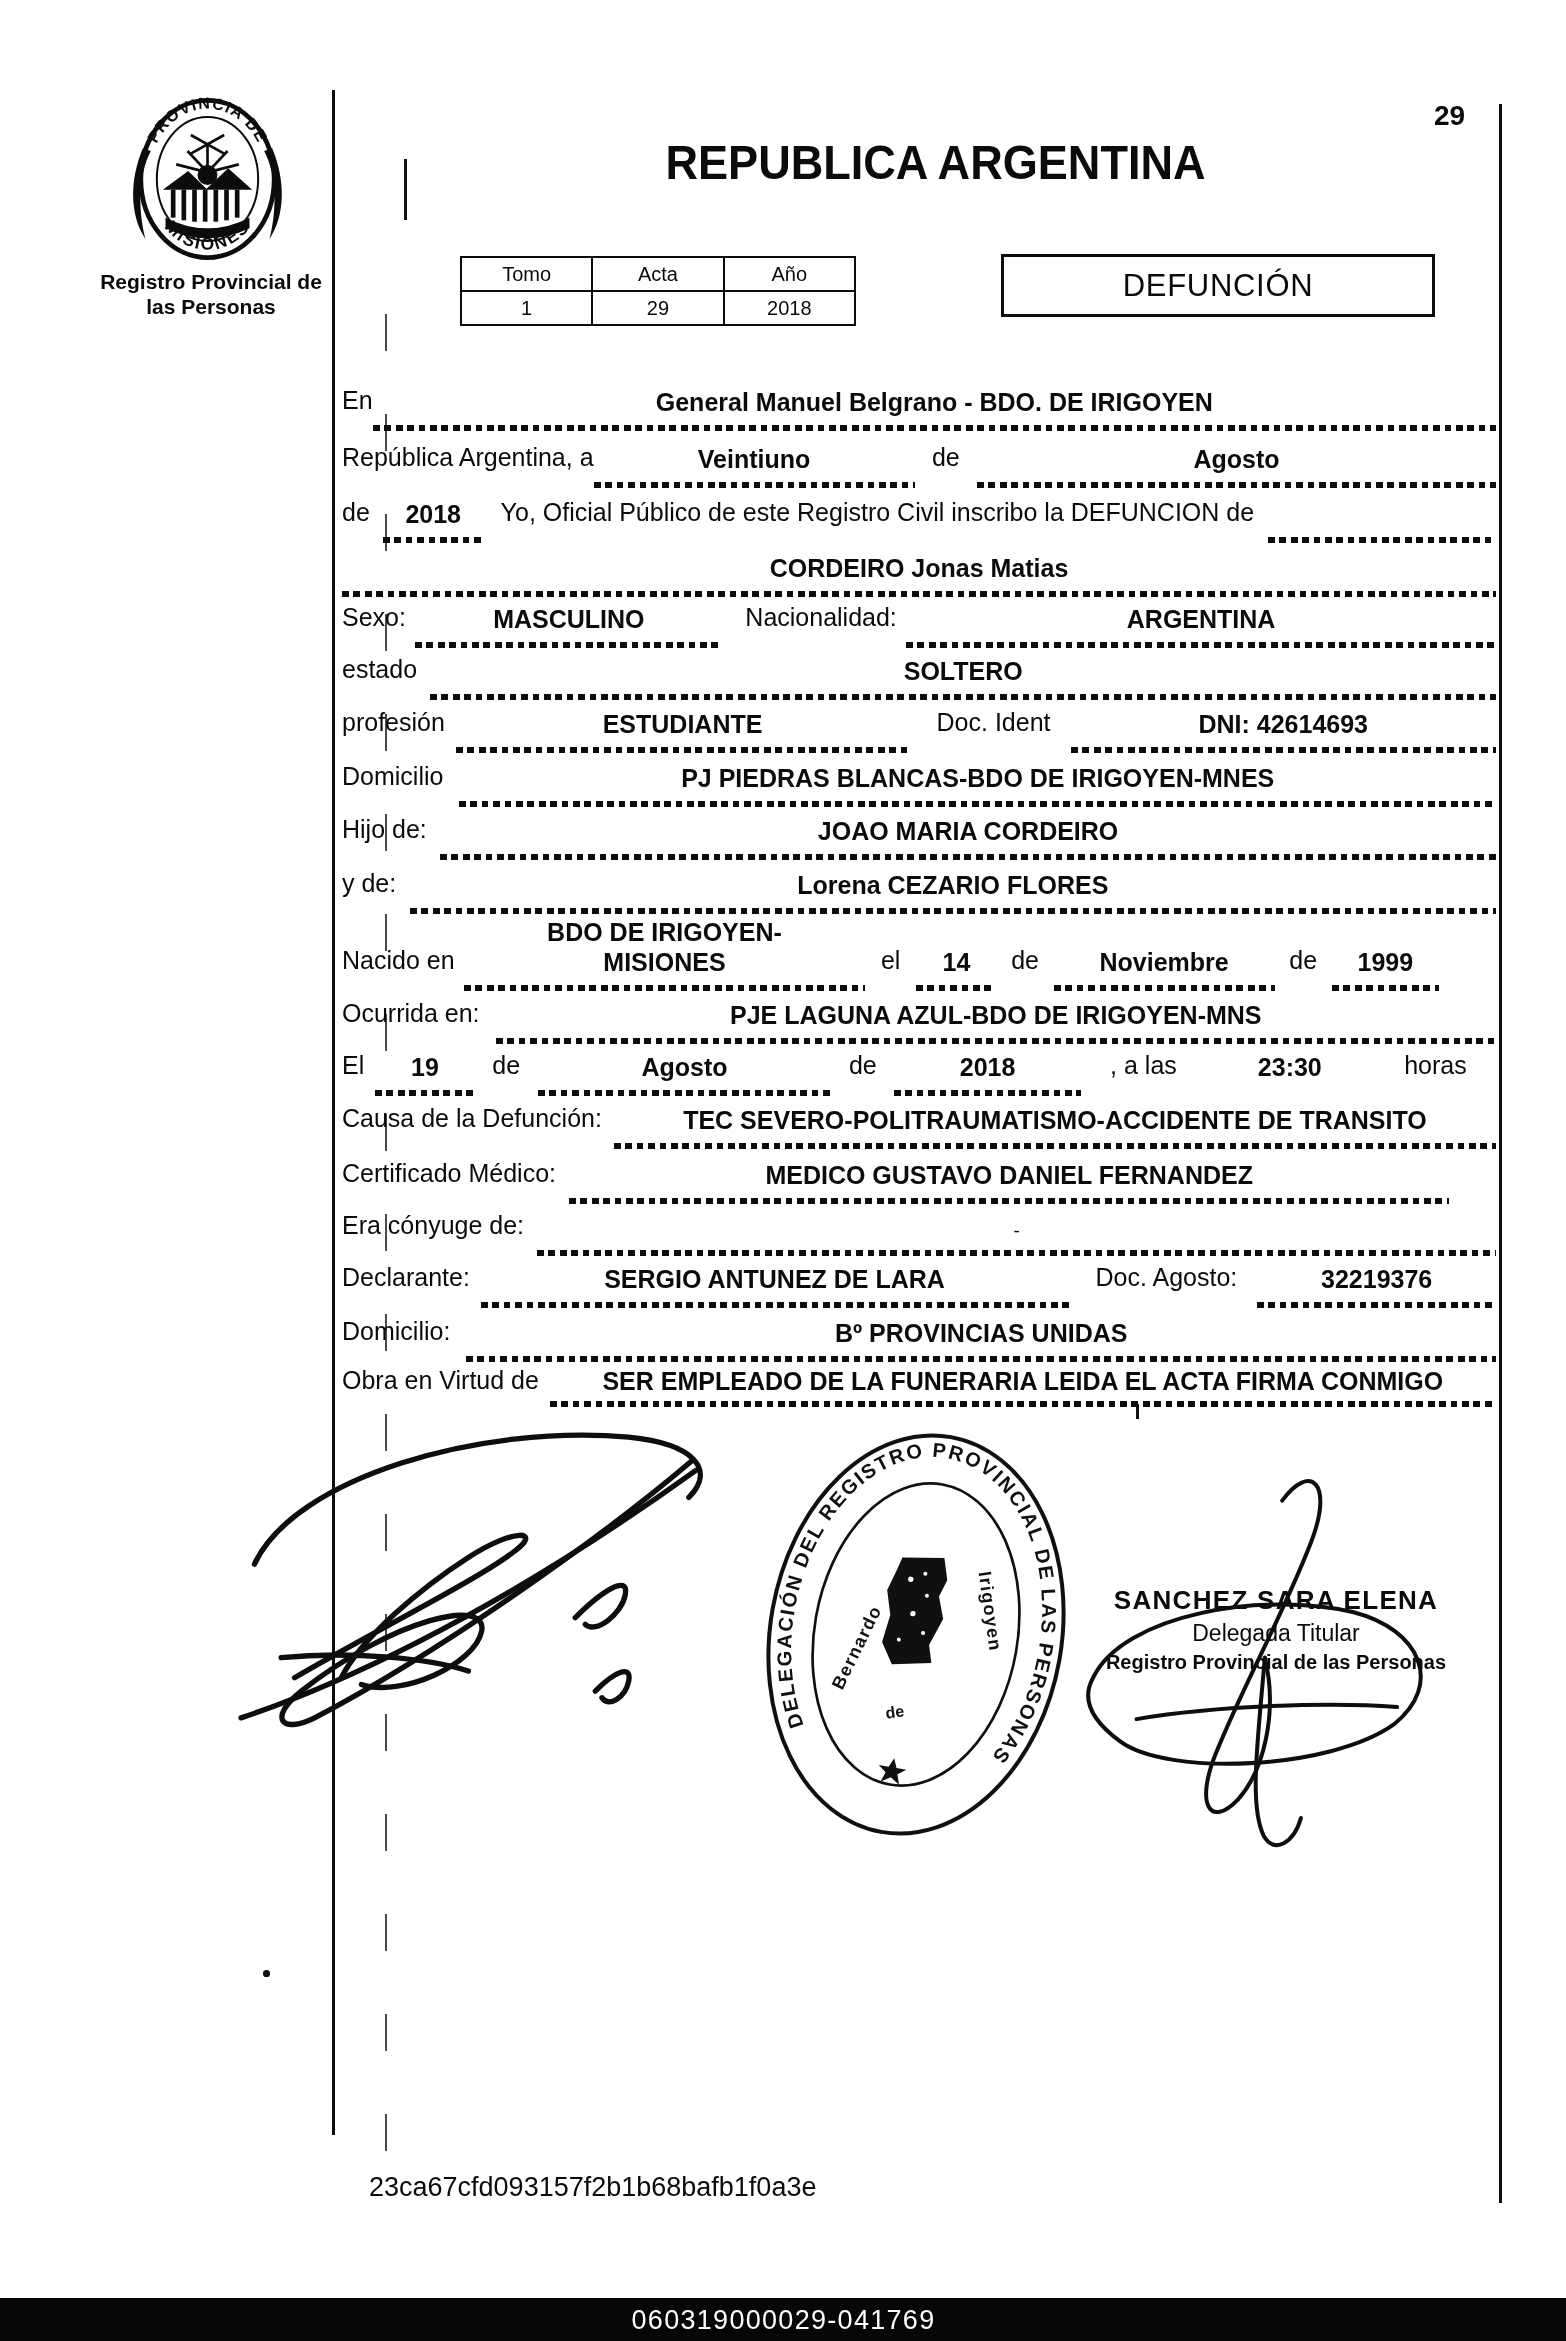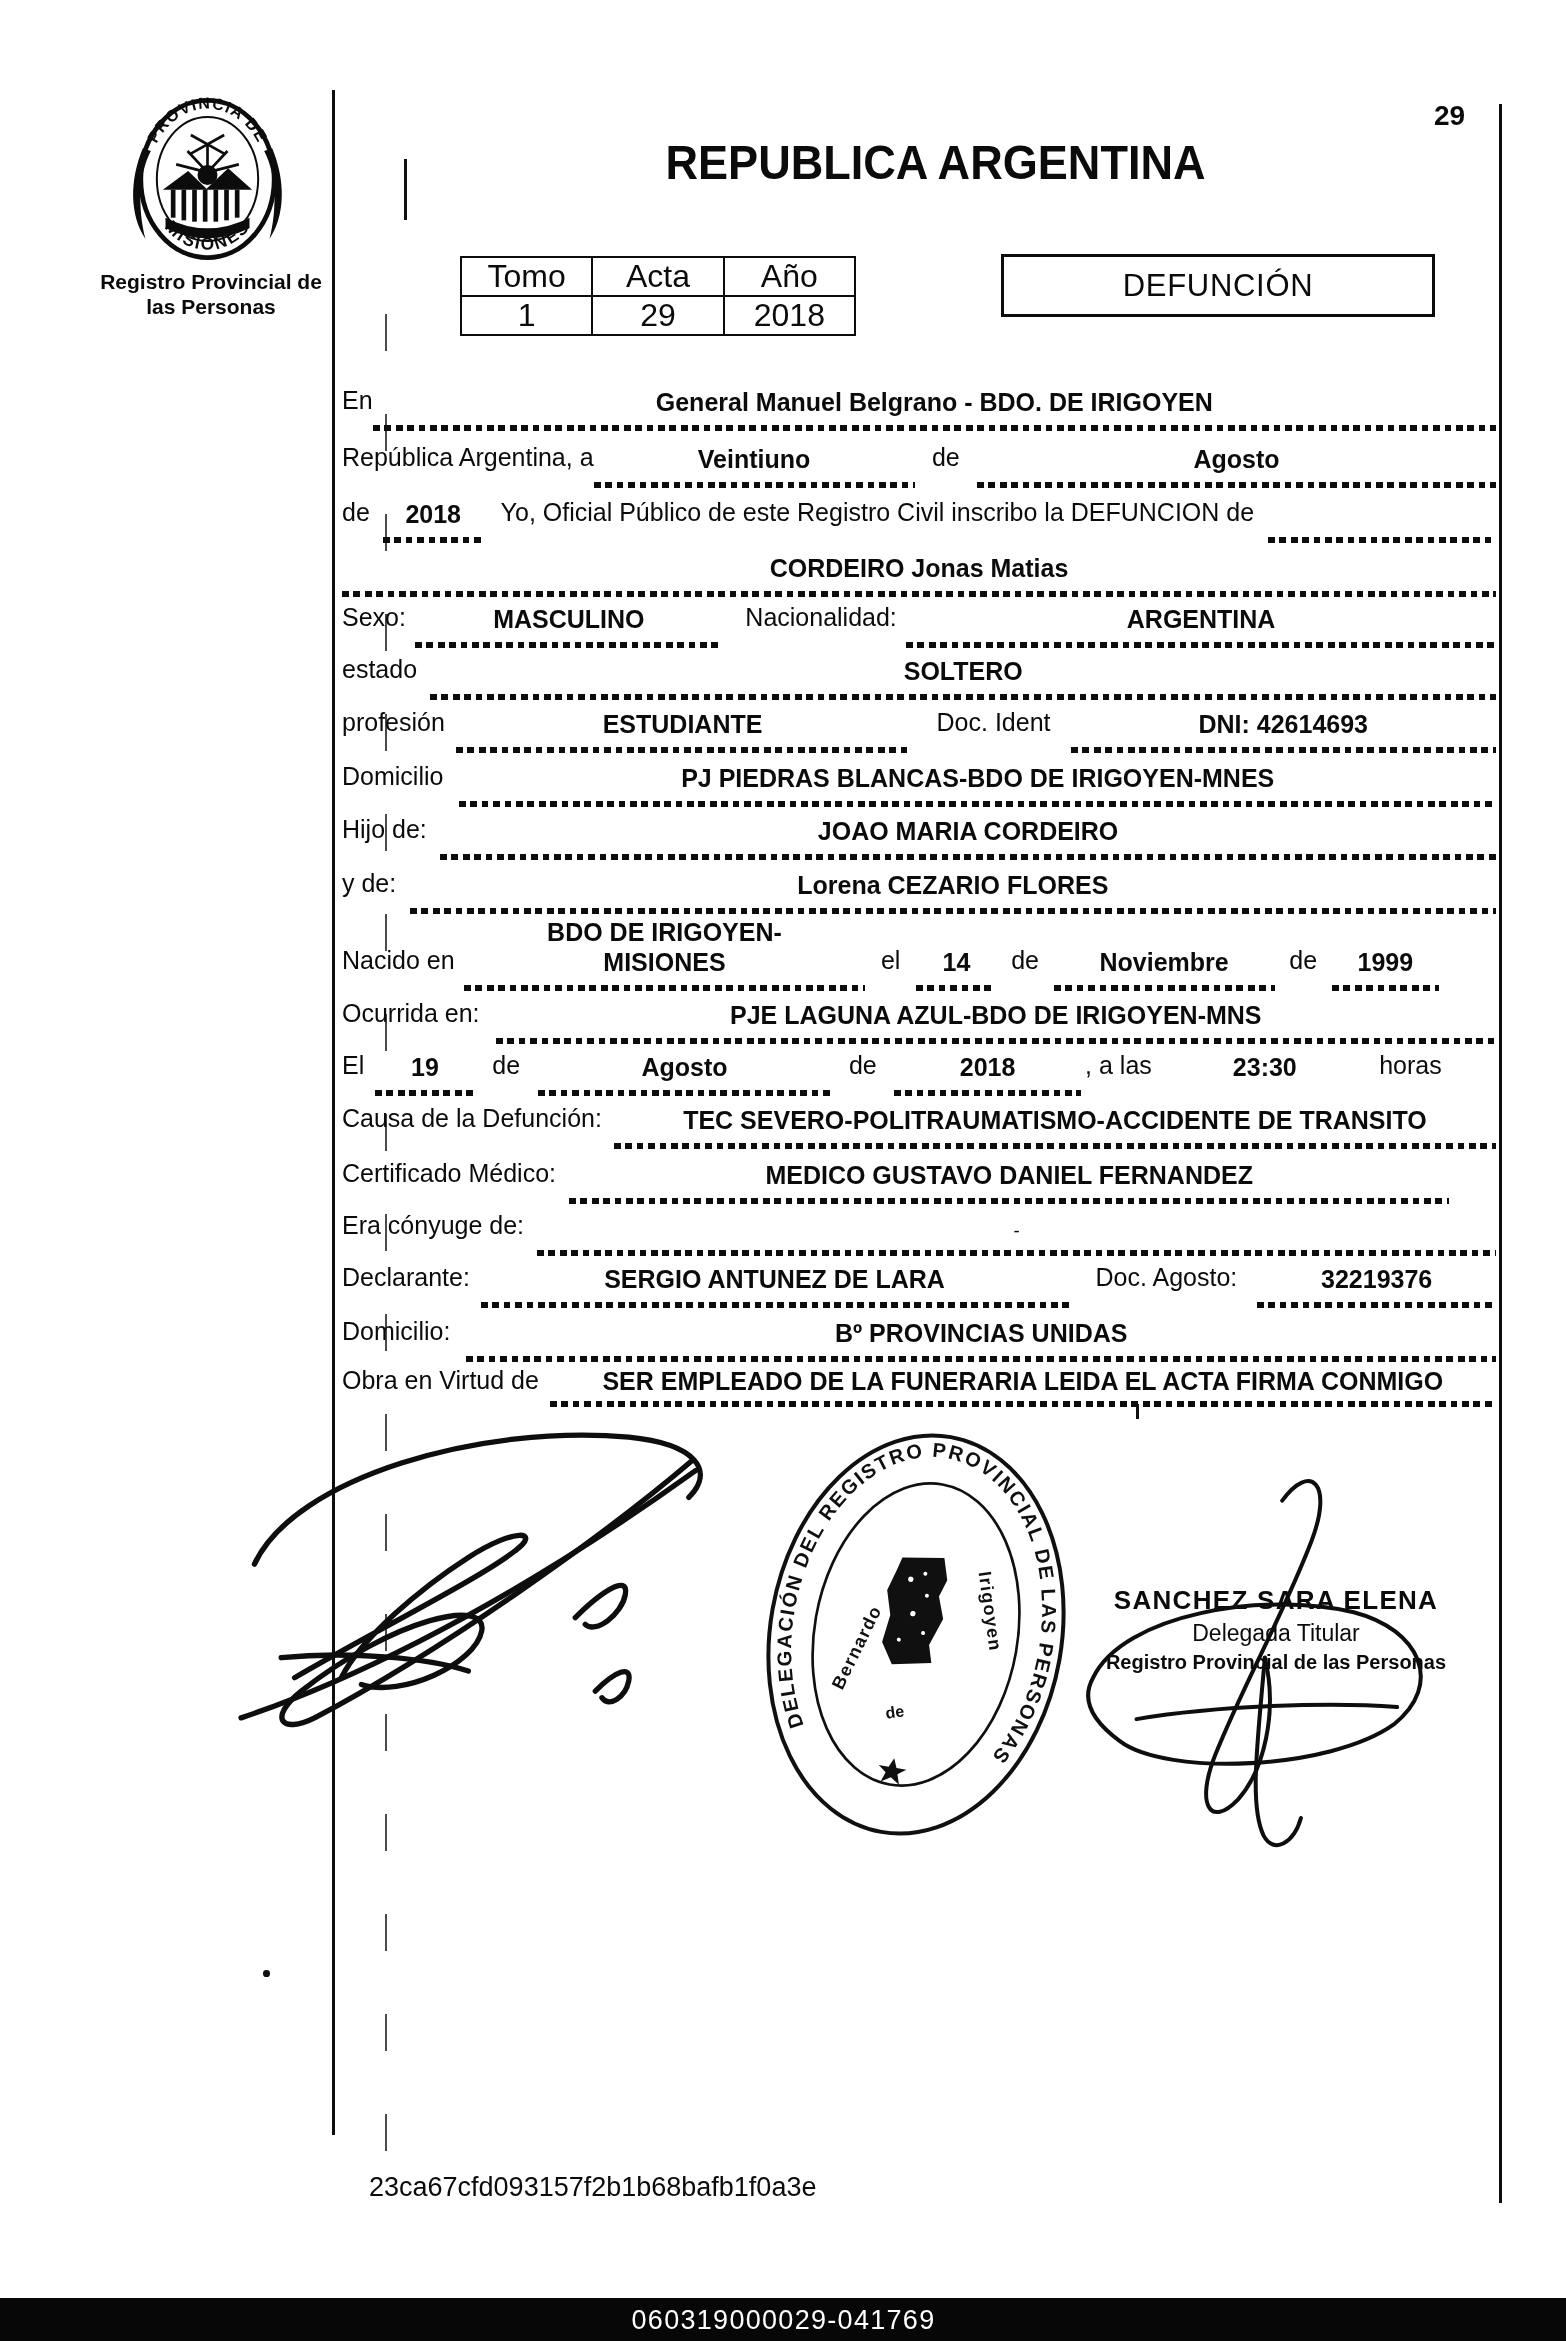--- a/index.html
+++ b/index.html
@@ -17,21 +17,21 @@
   
   .pagenum{position:absolute;font-size:28px;font-weight:bold;}
   .doc-title{
     position:absolute;left:588px;top:134px;width:695px;text-align:center;
     font-size:49px;font-weight:bold;letter-spacing:0;transform:scaleX(.92);transform-origin:center;
   }
   .seal-caption{position:absolute;left:94px;top:269px;width:234px;text-align:center;
     font-size:21px;font-weight:bold;line-height:1.2;}
   
   .rec-table{position:absolute;left:460px;top:256px;width:396px;border-collapse:collapse;}
-  .rec-table td{border:2.7px solid #0c0c0c;width:33.3%;text-align:center;font-size:32px;
+  .rec-table td{border:2.7px solid #0c0c0c;width:33.3%;text-align:center;font-size:20px;
     height:32px;padding:0 4px;}
   
   .def-box{position:absolute;left:1001px;top:254px;width:428px;height:57px;border:3.3px solid #0c0c0c;
     display:flex;align-items:center;justify-content:center;font-size:31px;letter-spacing:0.7px;}
   
   .row{position:absolute;left:342px;right:71px;display:flex;align-items:flex-end;min-height:57px;}
   .lbl{font-size:25px;padding-bottom:16px;white-space:nowrap;}
   .field{display:flex;flex-direction:column;justify-content:flex-end;}
   .field .val{font-size:25px;font-weight:bold;text-align:center;white-space:nowrap;margin-bottom:8px;}
   .field .val.plain{font-weight:normal;}
@@ -265,21 +265,21 @@
     <span class="lbl" style="padding:0 17.4px 16px;">de</span>
     <div class="field" style="width:294px;">
       <div class="val">Agosto</div>
       <div class="dots"></div>
     </div>
     <span class="lbl" style="padding:0 17.4px 16px;">de</span>
     <div class="field" style="width:187px;">
       <div class="val">2018</div>
       <div class="dots"></div>
     </div>
-    <span class="lbl" style="padding:0 16px 16px 4px;">, a las</span>
+    <span class="lbl" style="padding:0 16px 16px 4px;margin-left:25px;">, a las</span>
     <div class="field" style="width:194px;align-items:center;">
       <div class="val">23:30</div>
       <div class="dots"></div>
     </div>
     <span class="lbl" style="padding-left:17.4px;">horas</span>
   </div>
 
   <div class="row" style="top:1092px;">
     <span class="lbl" style="padding-right:12px;">Causa de la Defunción:</span>
     <div class="field grow">

